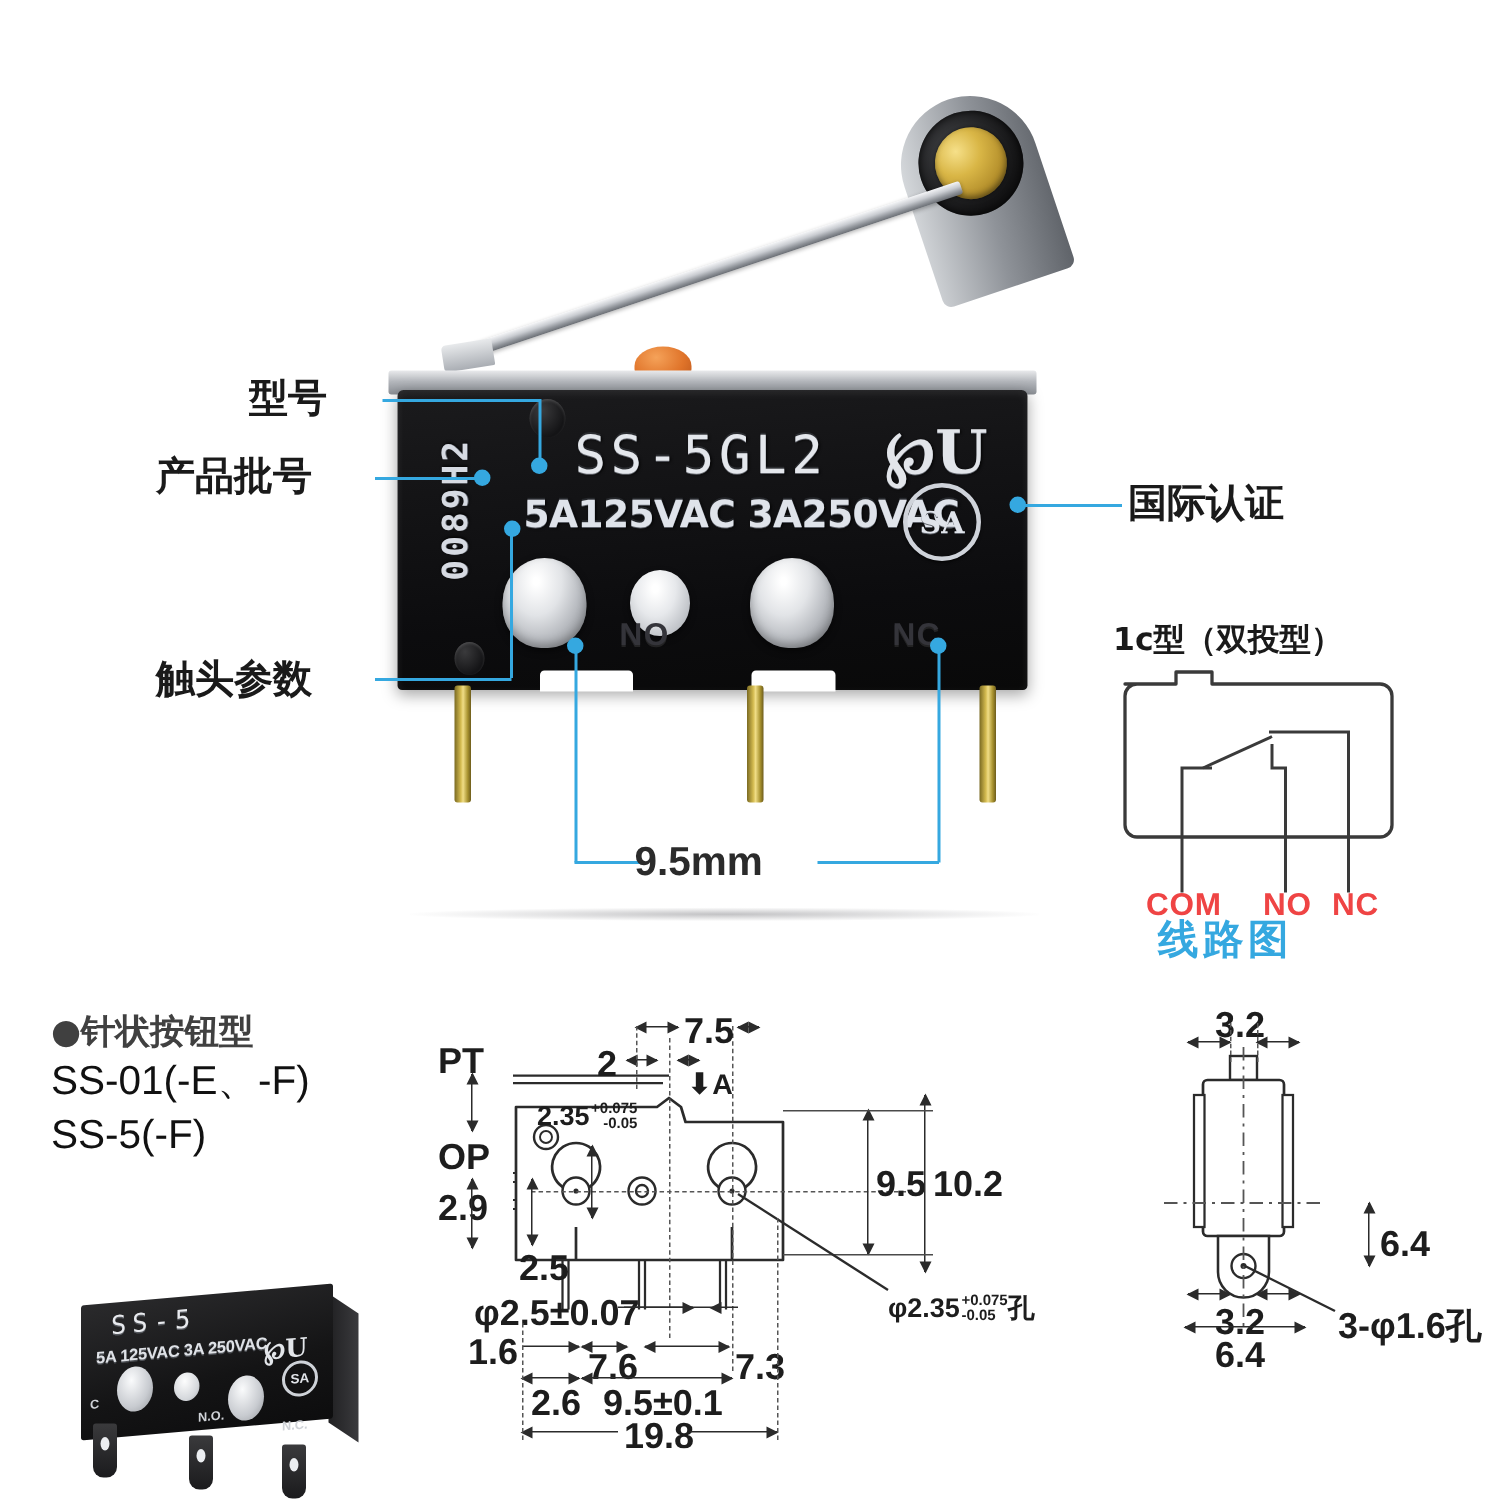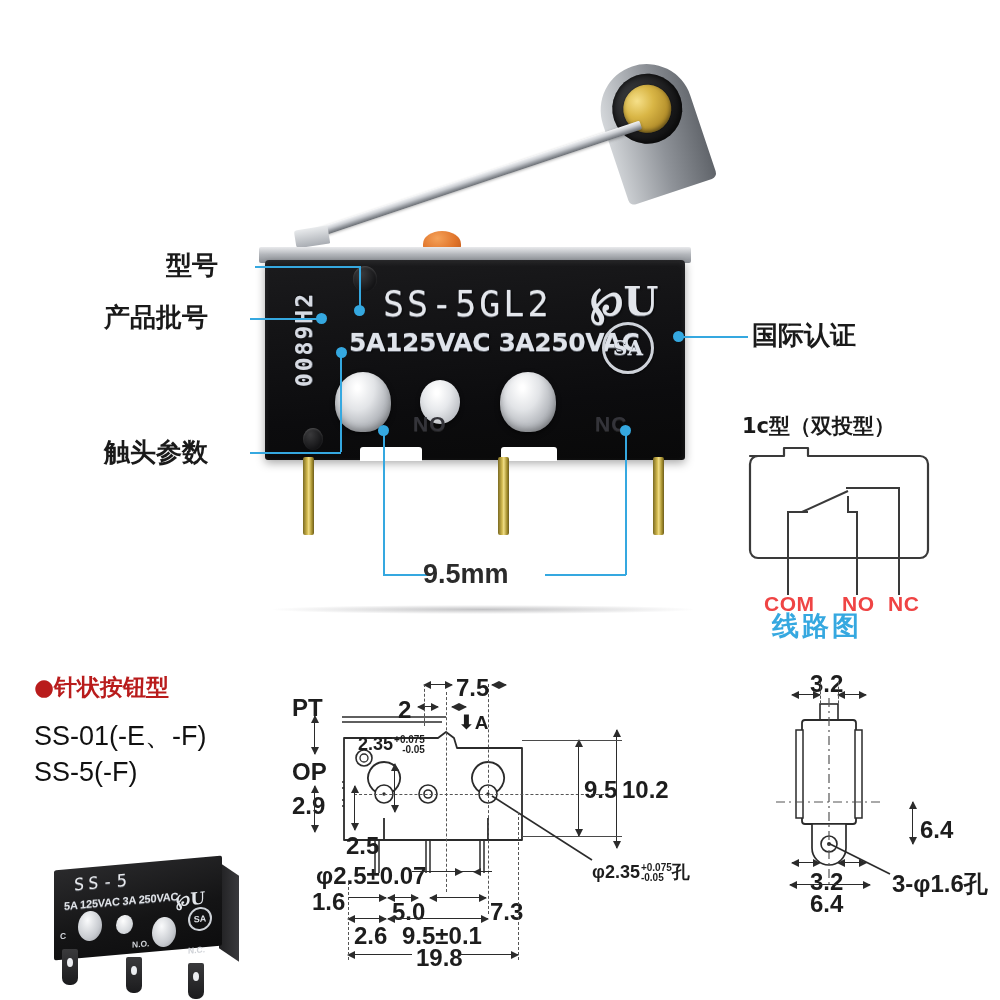--- a/index.html
+++ b/index.html
@@ -156,21 +156,21 @@
     color:#35A8E0;font-family:"DejaVu Sans","Liberation Sans",sans-serif;
     letter-spacing:3px;white-space:nowrap;
   }
   .cd-term-label{
     position:absolute;font-size:21px;font-weight:700;color:#ef4444;letter-spacing:.5px;
   }
 
   
   #model-list{left:34px;top:672px;width:240px;}
   .ml-head{
-    font-size:23px;font-weight:700;color:#b91c1c;margin-bottom:16px;
+    font-size:23px;font-weight:700;color:#404040;margin-bottom:0;
     font-family:"DejaVu Sans","Liberation Sans",sans-serif;white-space:nowrap;
   }
   .ml-item{
     font-size:27px;font-weight:400;color:#111;line-height:1.32;
     font-family:"Liberation Sans","DejaVu Sans",sans-serif;white-space:nowrap;
   }
 
   
   #mini-photo{left:36px;top:845px;width:225px;height:145px;}
   .mini-body{
@@ -474,21 +474,21 @@
         <span>-0.05</span>
       </span><span>孔</span>
   </div>
   <svg style="position:absolute;left:196px;top:120px;" width="120" height="72">
     <path d="M4,4 L104,68" stroke="#2b2b2b" stroke-width="1.6" fill="none"></path>
   </svg>
 
   <div class="d-txt" style="left:20px;top:216px;">1.6</div>
   <div class="d-line d-h arrow-r" style="left:56px;top:225px;width:38px;"></div>
 
-  <div class="d-txt" style="left:100px;top:226px;">5.0</div>
+  <div class="d-txt" style="left:100px;top:226px;">7.6</div>
   <div class="d-line d-h arrow-l arrow-r" style="left:96px;top:225px;width:30px;"></div>
   <div class="d-line d-h arrow-l arrow-r" style="left:138px;top:225px;width:56px;"></div>
 
   <div class="d-txt" style="left:198px;top:226px;">7.3</div>
 
   <div class="d-txt" style="left:62px;top:250px;">2.6</div>
   <div class="d-line d-h arrow-l arrow-r" style="left:56px;top:246px;width:38px;"></div>
 
   <div class="d-txt" style="left:110px;top:250px;">9.5±0.1</div>
   <div class="d-line d-h arrow-l arrow-r" style="left:96px;top:246px;width:100px;"></div>

